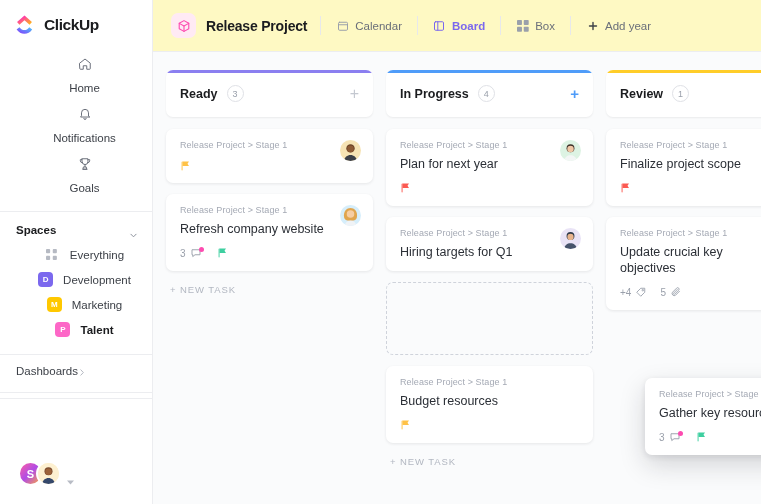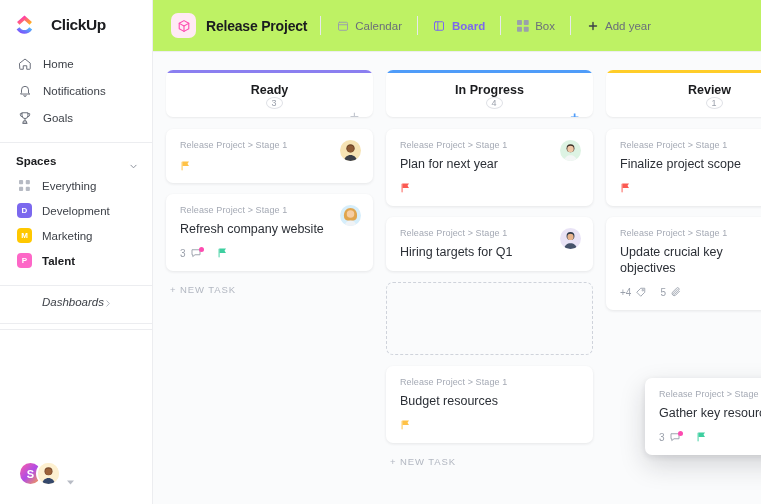--- a/index.html
+++ b/index.html
@@ -12,63 +12,64 @@
   .app { display:flex; width:761px; height:504px; position:relative; }
 
   
   .sidebar {
     width:153px; height:504px;
     background:#ffffff;
     border-right:1px solid #ecedf0;
     display:flex; flex-direction:column;
     flex:0 0 153px;
   }
-  .brand { display:flex; align-items:center; gap:17px; padding:15px 0 14px 15px; }
+  .brand { display:flex; align-items:center; gap:10px; padding:15px 0 14px 15px; }
   .brand-logo { width:19px; height:19px; position:relative; }
   .brand-name { font-size:15.5px; font-weight:bold; color:#1b1c1f; letter-spacing:-0.4px; }
 
   .nav-top { padding:2px 0 6px 0; }
   .nav-item {
     display:flex; align-items:center; gap:11px;
     padding:6px 0 6px 17px;
     font-size:11.5px; color:#3d4148;
     cursor:pointer;
+    flex-direction:column;
   }
   .nav-ico { width:15px; height:15px; flex:0 0 15px; display:flex; align-items:center; justify-content:center; }
 
   .divider { height:1px; background:#ecedf0; margin:5px 0 0 0; }
 
   .spaces-head {
     display:flex; align-items:center; justify-content:space-between;
     padding:12px 14px 6px 16px;
   }
   .spaces-title { font-size:11.5px; font-weight:bold; color:#1b1c1f; }
   .chev-down { width:9px; height:9px; }
 
   .space-item {
     display:flex; align-items:center; gap:10px;
     padding:5px 0 5px 17px;
     font-size:11.5px; color:#3d4148;
     cursor:pointer;
+    justify-content:center;
   }
   .space-item.selected span.space-label { font-weight:bold; color:#1b1c1f; }
   .space-badge {
     width:15px; height:15px; border-radius:4px;
     display:flex; align-items:center; justify-content:center;
     font-size:8px; font-weight:bold; color:#fff;
     flex:0 0 15px;
   }
   .grid-ico { width:15px; height:15px; flex:0 0 15px; display:flex; align-items:center; justify-content:center;}
 
   .sec-row {
-    display:flex; align-items:center; justify-content:center;
+    display:flex; align-items:center; justify-content:flex-start;
     padding:10px 14px 10px 16px;
     font-size:11.5px; color:#3d4148;
     cursor:pointer;
-    font-style:italic;
   }
   .chev-right { width:8px; height:9px; }
 
   .sidebar-spacer { flex:1 1 auto; }
   .sidebar-foot { display:flex; align-items:center; padding:0 0 18px 18px; gap:0; }
   .av-s {
     width:25px; height:25px; border-radius:50%;
     background:linear-gradient(135deg,#ff5fa2 0%,#b04ce6 48%,#ffa63d 100%);
     display:flex; align-items:center; justify-content:center;
     color:#fff; font-size:11px; font-weight:bold;
@@ -82,21 +83,21 @@
   .caret-small { margin-left:6px; width:7px; height:5px; }
 
   
   .main { flex:1 1 auto; display:flex; flex-direction:column; background:#ffffff; min-width:0; }
 
   .topbar {
     height:52px; flex:0 0 52px;
     display:flex; align-items:center;
     padding-left:18px;
     border-bottom:1px solid #ecedf0;
-    background:#bef264;
+    background:#fef9c3;
   }
   .proj-ico {
     width:25px; height:25px; border-radius:7px; background:#ffeaf4;
     display:flex; align-items:center; justify-content:center; flex:0 0 25px;
   }
   .proj-title { font-size:14px; font-weight:bold; color:#1b1c1f; margin-left:10px; letter-spacing:-0.2px; }
   .vsep { width:1px; height:19px; background:#e7e8ec; margin:0 13px; }
   .view-tab {
     display:flex; align-items:center; gap:6px;
     font-size:11.5px; color:#6a6f7a; cursor:pointer;
@@ -115,21 +116,20 @@
   }
   .col { width:207px; flex:0 0 207px; display:flex; flex-direction:column; }
 
   .col-head {
     background:#fff; border-radius:7px;
     box-shadow:0 1px 2px rgba(23,26,33,.07);
     padding:13px 14px 13px 14px;
     display:flex; align-items:center;
     position:relative; overflow:hidden;
     height:47px;
-    flex-direction:column;
   }
   .col-head::before {
     content:""; position:absolute; left:0; top:0; right:0; height:3px;
     background:var(--accent);
   }
   .col-name { font-size:12.5px; font-weight:bold; color:#1b1c1f; }
   .col-count {
     margin-left:9px; width:17px; height:17px; border-radius:50%;
     border:1px solid #dfe1e6; color:#9aa0ab; font-size:9px;
     display:flex; align-items:center; justify-content:center;

